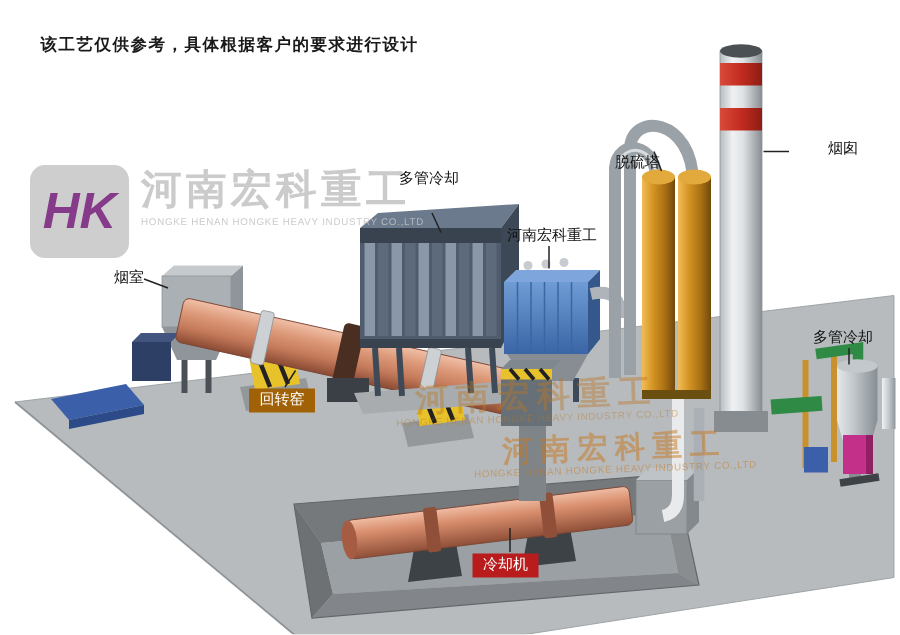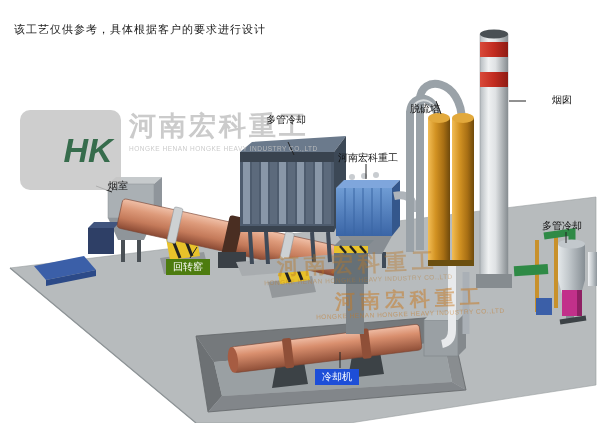--- a/index.html
+++ b/index.html
@@ -1,33 +1,33 @@
 <!DOCTYPE html>
 <html><head>
 <meta charset="utf-8">
 <style>
   html,body{margin:0;padding:0;background:#ffffff;}
   .stage{position:relative;width:600px;height:423px;background:#ffffff;overflow:hidden;
          font-family:"Liberation Sans",sans-serif;}
   .stage svg{position:absolute;left:0;top:0;}
 
-  .disclaimer{position:absolute;left:14px;top:22px;font-size:11px;color:#1a1a1a;
-              letter-spacing:1px;white-space:nowrap;}
+  .disclaimer{position:absolute;left:27px;top:22px;font-size:11px;color:#1a1a1a;
+              letter-spacing:1px;white-space:nowrap;font-weight:bold;}
 
   
   .lbl{position:absolute;font-size:10px;color:#111;white-space:nowrap;line-height:1;}
-  .lbl-green{background:#4d7c0f;color:#fff;padding:3px 7px;}
-  .lbl-dark{background:#1d4ed8;color:#fff;padding:3px 7px;}
+  .lbl-green{background:#a16207;color:#fff;padding:3px 7px;}
+  .lbl-dark{background:#b91c1c;color:#fff;padding:3px 7px;}
 
   
   .logo-wm{position:absolute;left:20px;top:110px;display:flex;gap:8px;align-items:flex-start;
            opacity:.85;pointer-events:none;}
-  .logo-wm .hk-box{width:66px;height:80px;background:#c6c6c6;border-radius:10px;color:#14532d;
+  .logo-wm .hk-box{width:66px;height:62px;background:#c6c6c6;border-radius:10px;color:#701a75;
            font-size:34px;font-weight:bold;font-style:italic;display:flex;align-items:center;
-           justify-content:center;padding-left:35px;}
+           justify-content:center;}
   .logo-wm .txt{display:flex;flex-direction:column;}
   .logo-wm .cn{font-size:27px;font-weight:bold;color:#c2c2c2;letter-spacing:3px;line-height:1.2;}
   .logo-wm .en{font-size:6.5px;color:#c2c2c2;letter-spacing:.5px;text-align:center;margin-top:3px;}
 
   
   .wm-row{position:absolute;color:rgba(186,118,38,.42);transform:rotate(-2deg);
           text-align:center;pointer-events:none;}
   .wm-row .cn{font-size:22px;font-weight:bold;letter-spacing:5px;line-height:1.1;}
   .wm-row .en{font-size:6.5px;letter-spacing:.5px;}
   .wm-row.second{color:rgba(200,120,30,.5);}
@@ -270,21 +270,21 @@
   <div class="cn">河南宏科重工</div>
   <div class="en">HONGKE HENAN HONGKE HEAVY INDUSTRY CO.,LTD</div>
 </div>
 <div class="wm-row second" style="left:300px;top:288px;width:220px;">
   <div class="cn">河南宏科重工</div>
   <div class="en">HONGKE HENAN HONGKE HEAVY INDUSTRY CO.,LTD</div>
 </div>
 
 <div class="disclaimer">该工艺仅供参考，具体根据客户的要求进行设计</div>
 
-<div class="lbl" style="left:76px;top:181px;margin-left:32px;">烟室</div>
+<div class="lbl" style="left:76px;top:181px;">烟室</div>
 <div class="lbl lbl-green" style="left:166px;top:259px;">回转窑</div>
 <div class="lbl" style="left:266px;top:115px;">多管冷却</div>
 <div class="lbl" style="left:338px;top:153px;">河南宏科重工</div>
 <div class="lbl" style="left:410px;top:104px;">脱硫塔</div>
 <div class="lbl" style="left:552px;top:95px;font-family:Liberation Serif, serif;">烟囱</div>
 <div class="lbl" style="left:542px;top:221px;">多管冷却</div>
 <div class="lbl lbl-dark" style="left:315px;top:369px;">冷却机</div>
 
 </div>
 

